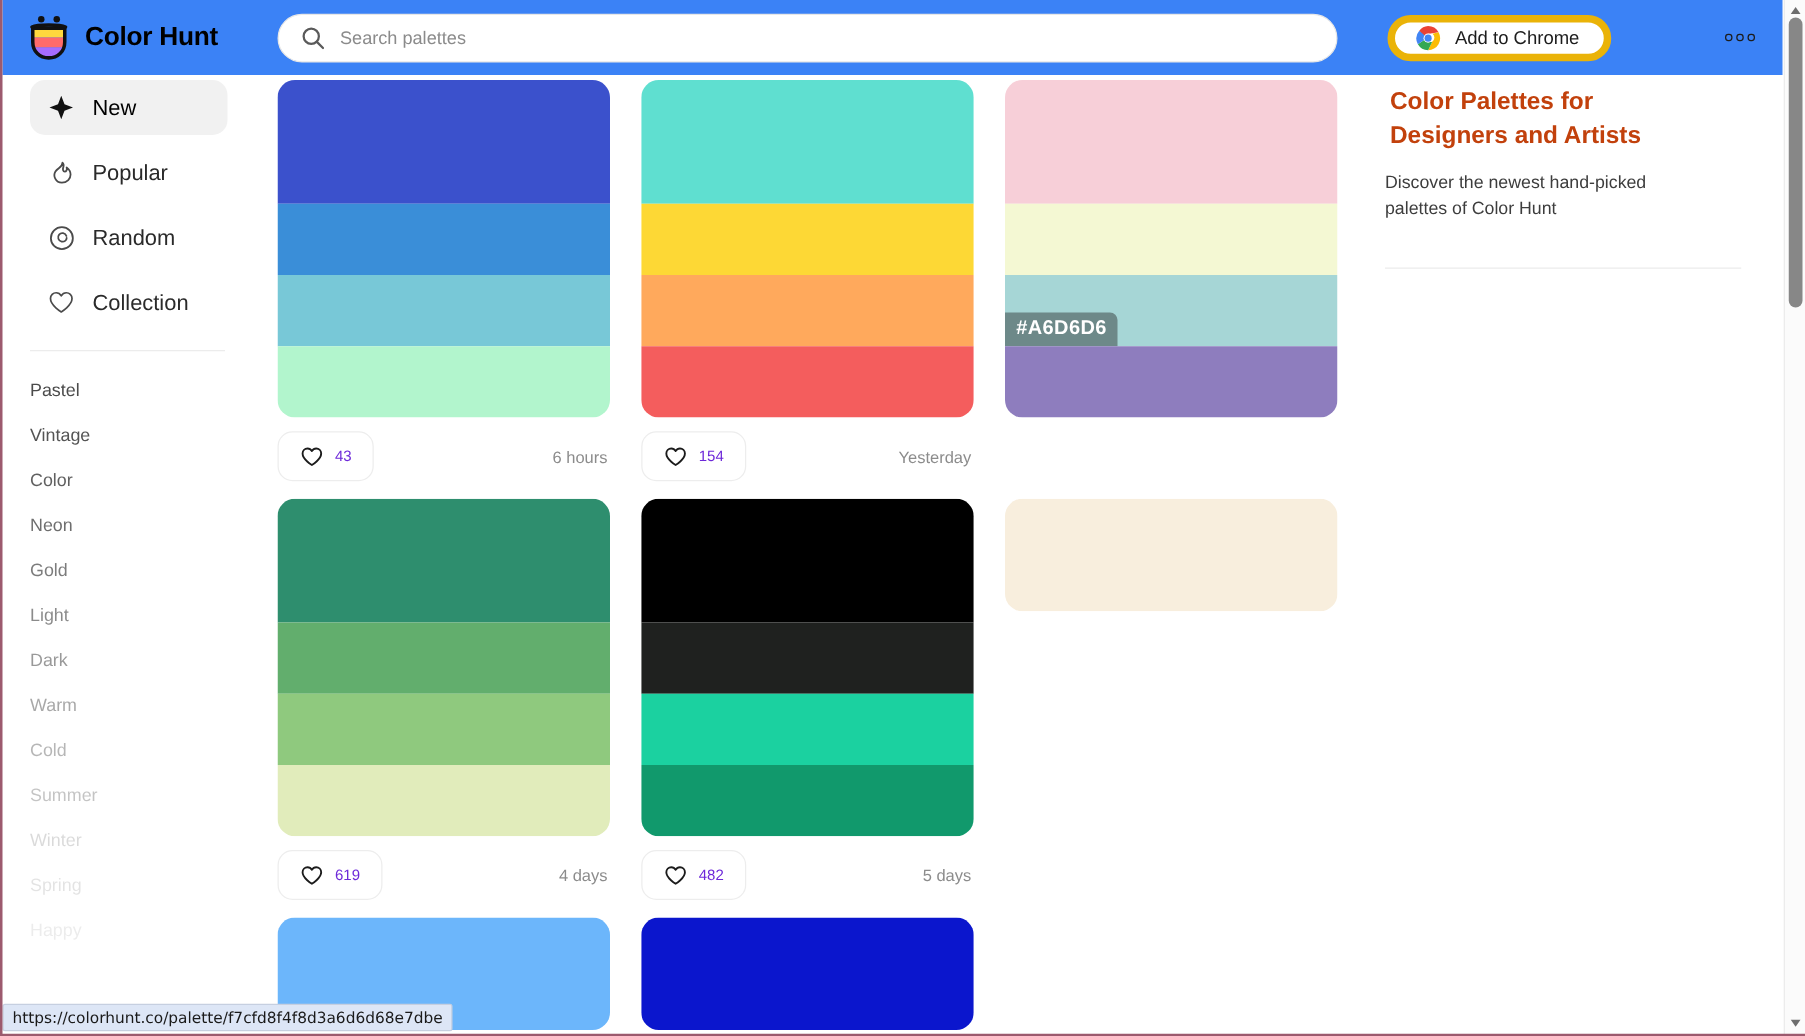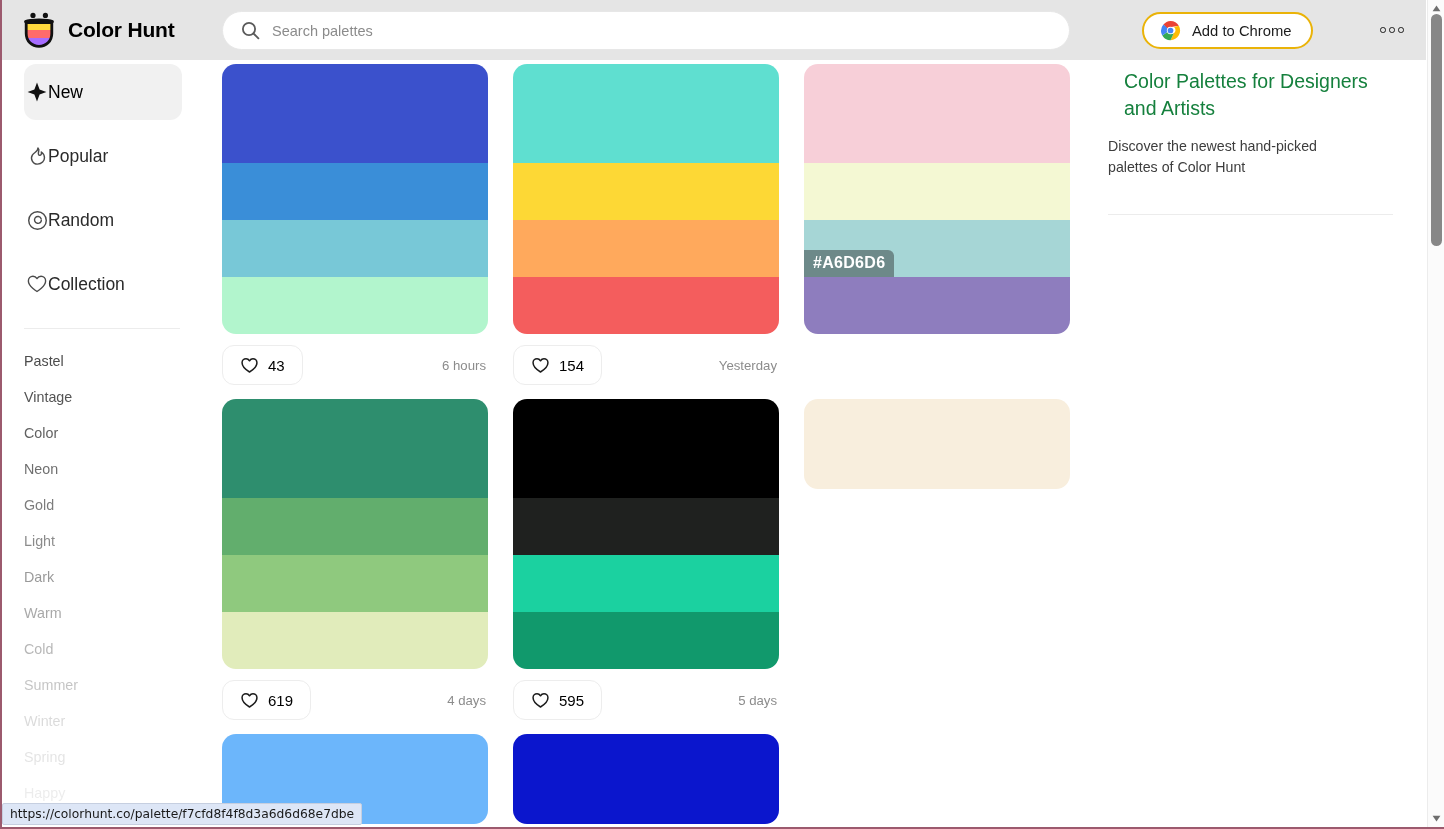--- a/index.html
+++ b/index.html
@@ -15,56 +15,56 @@
   }
   
   .viewport-border-left { position: absolute; left: 0; top: 0; width: 2px; height: 829px; background: #9c5a6e; z-index: 60; }
   .viewport-border-bottom { position: absolute; left: 0; bottom: 0; width: 1444px; height: 2px; background: #9c5a6e; z-index: 60; }
 
   .page { position: absolute; left: 2px; top: 0; width: 1424px; height: 827px; background: #fff; }
 
   
   .header {
     position: absolute; left: 0; top: 0; width: 1424px; height: 60px;
-    background: #e5e5e5; display: flex; align-items: center;
+    background: #3b82f6; display: flex; align-items: center;
   }
   .brand { display: flex; align-items: center; gap: 12px; width: 198px; padding-left: 20px; cursor: pointer; }
   .logo { width: 34px; height: 36px; position: relative; flex: 0 0 auto; }
   .brand-name { font-size: 21px; font-weight: bold; letter-spacing: -0.2px; color: #000; }
 
   .search-wrap { position: absolute; left: 220px; top: 11px; width: 848px; height: 39px; }
   .search-box {
     width: 100%; height: 100%; border: 1px solid #e7e7e7; border-radius: 20px;
     background: #fff; display: flex; align-items: center; padding: 0 18px; gap: 12px;
   }
   .search-input {
     border: none; outline: none; background: transparent; font-size: 14.5px;
     font-family: "Liberation Sans", sans-serif; color: #1c1c1c; flex: 1; padding: 0;
   }
   .search-input::placeholder { color: #8b8b8b; }
 
   .chrome-btn {
-    position: absolute; left: 1140px; top: 12px; height: 37px;
-    border: 2px solid #eab308; border-radius: 19px; background: #fff;
+    position: absolute; left: 1108px; top: 12px; height: 37px;
+    border: 6px solid #eab308; border-radius: 19px; background: #fff;
     display: flex; align-items: center; gap: 11px; padding: 0 19px 0 16px; cursor: pointer;
   }
   .chrome-btn-label { font-size: 14.8px; color: #1c1c1c; }
   .chrome-logo { width: 21px; height: 21px; position: relative; flex: 0 0 auto; }
 
   .more-btn {
     position: absolute; left: 1372px; top: 18px; width: 36px; height: 24px;
     display: flex; align-items: center; justify-content: center; gap: 3.5px; cursor: pointer;
   }
   .more-btn span { width: 5.5px; height: 5.5px; border-radius: 50%; border: 1.4px solid #1c1c1c; }
 
   
   .sidebar { position: absolute; left: 0; top: 64px; width: 200px; }
   .nav-item {
-    display: flex; align-items: center; height: 56px;
-    margin: 0 20px 8px 22px; padding: 0 2px; border-radius: 12px; cursor: pointer;
+    display: flex; align-items: center; gap: 14px; height: 44px;
+    margin: 0 20px 8px 22px; padding: 0 14px; border-radius: 12px; cursor: pointer;
   }
   .nav-item.active { background: #f1f1f1; }
   .nav-label { font-size: 17.5px; color: #2a2a2a; }
   .nav-item.active .nav-label { color: #000; }
   .nav-ico { width: 22px; height: 22px; display: flex; align-items: center; justify-content: center; flex: 0 0 auto; }
 
   .divider { height: 1px; background: #ececec; margin: 16px 22px 14px 22px; }
 
   .tag-list { padding: 0 22px; }
   .tag-item { font-size: 14.3px; height: 36px; line-height: 36px; color: #4b4b4b; cursor: pointer; }
@@ -84,26 +84,26 @@
     border-top-right-radius: 6px; letter-spacing: 0.3px;
   }
   .card-foot {
     height: 40px; margin-top: 11px; display: flex; align-items: center;
     justify-content: space-between;
   }
   .like-btn {
     display: flex; align-items: center; gap: 9px; height: 40px; padding: 0 17px;
     border: 1px solid #ededed; border-radius: 12px; background: #fff; cursor: pointer;
   }
-  .like-count { font-size: 15px; color: #000000; }
+  .like-count { font-size: 12px; color: #6d28d9; }
   .card-date { font-size: 13.2px; color: #8c8c8c; padding-right: 2px; }
 
   
   .right-panel { position: absolute; left: 1106px; top: 68px; width: 300px; }
-  .rp-title { font-size: 19.5px; font-weight: normal; line-height: 27px; color: #15803d; margin: 0 0 14px 16px; max-width: 260px; }
+  .rp-title { font-size: 19.5px; font-weight: bold; line-height: 27px; color: #c2410c; margin: 0 0 14px 4px; max-width: 260px; }
   .rp-sub { font-size: 14.2px; line-height: 21px; color: #3d3d3d; max-width: 250px; margin: 0; }
   .rp-divider { height: 1px; background: #ececec; margin-top: 36px; width: 285px; }
 
   
   .scrollbar {
     position: absolute; right: 0; top: 0; width: 17px; height: 829px;
     background: #fbfbfb; border-left: 1px solid #ececec; z-index: 55;
   }
   .sb-arrow { position: absolute; left: 0; width: 17px; height: 15px; display: flex; align-items: center; justify-content: center; }
   .sb-arrow.up { top: 1px; }
@@ -321,21 +321,21 @@
           <div class="swatch" style="height:57px;background:#1bd1a0"></div>
           <div class="swatch" style="height:57px;background:#11996c"></div>
         </div>
         <div class="card-foot">
           <div class="like-btn">
             <span style="display:flex;">
               <svg width="19" height="19" viewBox="0 0 24 24">
                 <path d="M12 20.2 C12 20.2 2.6 14.6 2.6 8.6 C2.6 5.6 4.9 3.5 7.6 3.5 C9.5 3.5 11.1 4.6 12 6.1 C12.9 4.6 14.5 3.5 16.4 3.5 C19.1 3.5 21.4 5.6 21.4 8.6 C21.4 14.6 12 20.2 12 20.2 Z" fill="none" stroke="#1c1c1c" stroke-width="1.9" stroke-linejoin="round"></path>
               </svg>
             </span>
-            <span class="like-count">595</span>
+            <span class="like-count">482</span>
           </div>
           <div class="card-date">5 days</div>
         </div>
       </div>
 
       <div class="card">
         <div class="swatches" style="height:90px">
           <div class="swatch" style="height:90px;background:#f8eedd"></div>
         </div>
       </div>

